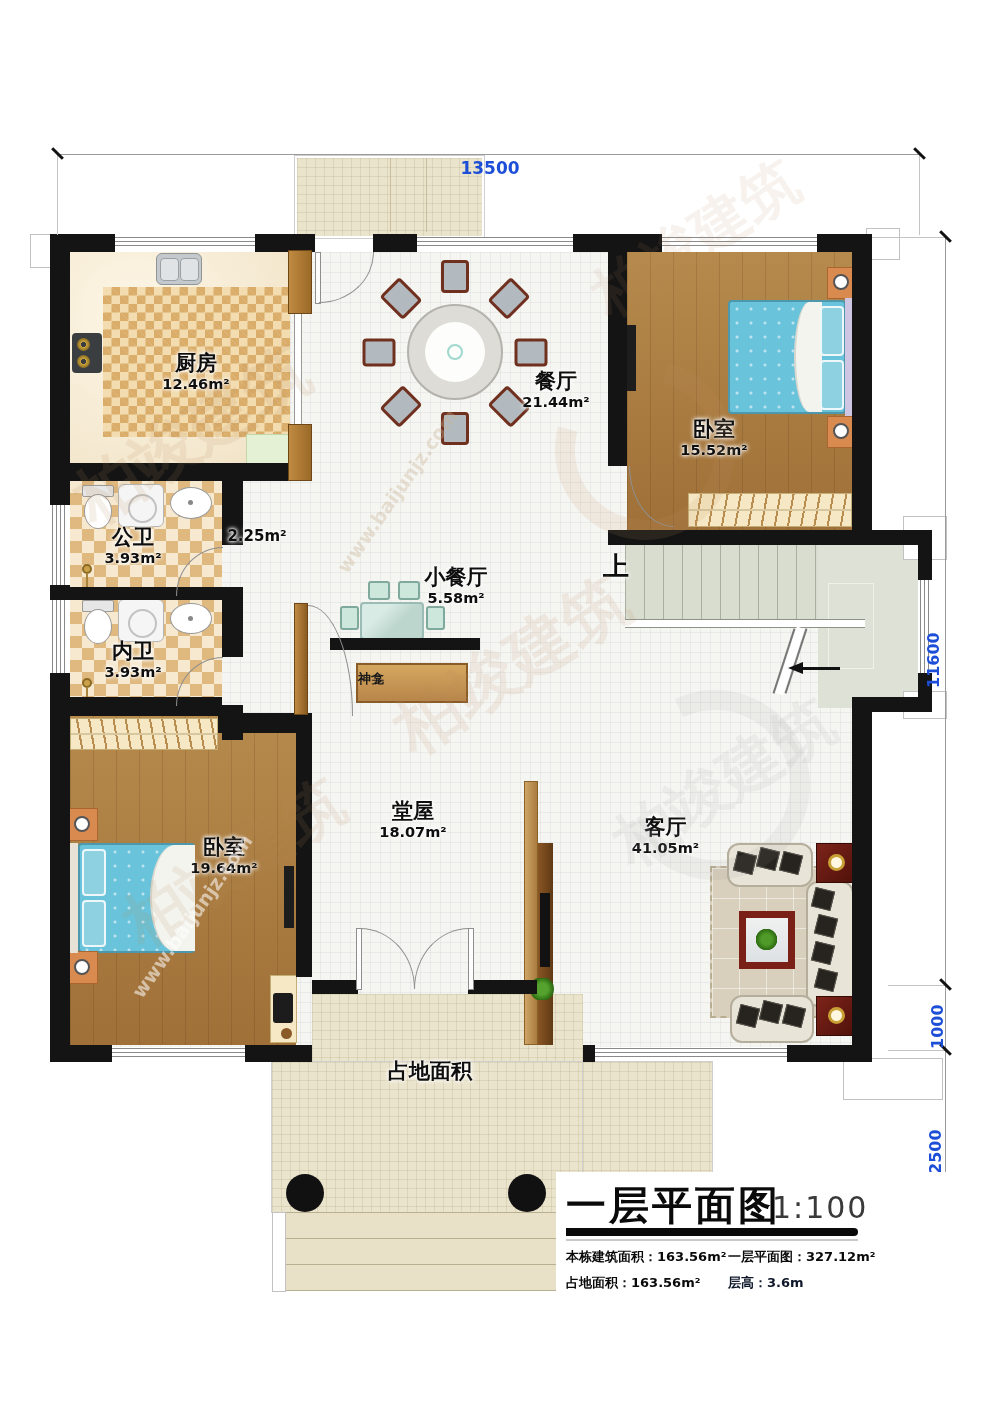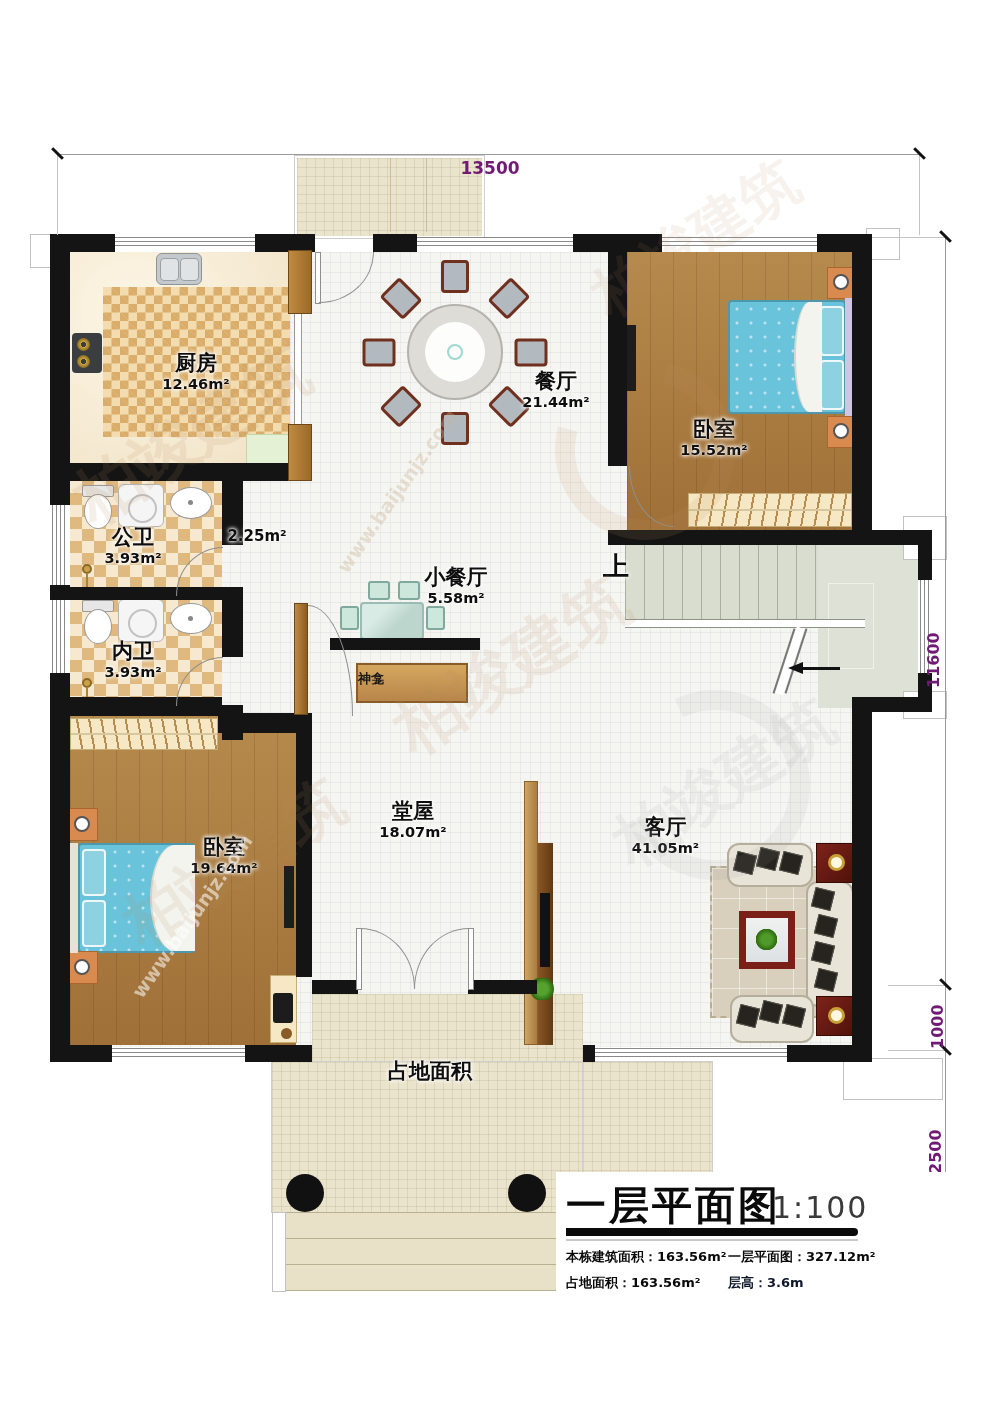--- a/index.html
+++ b/index.html
@@ -16,21 +16,21 @@
   .tile{position:absolute;background-color:#f5f5f2;background-image:linear-gradient(rgba(0,0,0,.045) 1px,transparent 1px),linear-gradient(90deg,rgba(0,0,0,.045) 1px,transparent 1px);background-size:10px 10px;z-index:10;}
   .wood{position:absolute;background:linear-gradient(180deg,#b68a4c,#a3743a);background-image:repeating-linear-gradient(90deg,rgba(60,30,5,.14) 0 1px,transparent 1px 23px),linear-gradient(180deg,#b68a4c,#9f7038);z-index:12;}
   .marble{position:absolute;background:radial-gradient(circle at 30% 30%,#fdf6e6,#f4e8cf 70%,#efdfc2);z-index:12;}
   .checker{position:absolute;background-color:#f6e9cf;background-image:linear-gradient(45deg,rgba(205,145,62,.55) 25%,transparent 25% 75%,rgba(205,145,62,.55) 75%),linear-gradient(45deg,rgba(205,145,62,.55) 25%,transparent 25% 75%,rgba(205,145,62,.55) 75%);background-size:24px 24px;background-position:0 0,12px 12px;z-index:12;}
   .ptile{position:absolute;background-color:#ebe4cc;background-image:linear-gradient(rgba(120,100,50,.12) 1px,transparent 1px),linear-gradient(90deg,rgba(120,100,50,.12) 1px,transparent 1px);background-size:9px 9px;z-index:11;}
   .gray{position:absolute;background:#d9ddd0;z-index:12;}
   
   .lbl{position:absolute;font-weight:bold;color:#0e0e0e;text-align:center;line-height:1.12;z-index:50;text-shadow:0 0 2px #fff,0 0 4px #fff,0 0 5px #fff;white-space:nowrap;}
   .lbl .nm{display:block;font-size:21px;}
   .lbl .ar{display:block;font-size:14.5px;}
-  .dim{position:absolute;color:#701a75;font-weight:bold;z-index:52;}
+  .dim{position:absolute;color:#1d4ed8;font-weight:bold;z-index:52;}
   .dline{position:absolute;background:#9a9a9a;z-index:51;}
   .ext{position:absolute;background:#c4c4c4;z-index:51;}
   .tick{position:absolute;width:15px;height:3px;background:#111;transform:rotate(45deg);z-index:52;}
   .vtext{writing-mode:vertical-rl;transform:rotate(180deg);font-size:16px;}
   
   .f{position:absolute;z-index:20;}
   .dchair{position:absolute;width:28px;height:33px;background:#b3babf;border:3px solid #70301f;border-radius:4px;box-sizing:border-box;z-index:20;}
   .schair{position:absolute;background:#cde7dd;border:2px solid #7fa99c;border-radius:3px;box-sizing:border-box;z-index:20;}
   .pil{position:absolute;width:18px;height:18px;background:#272420;border:1px solid #5a564e;transform:rotate(14deg);z-index:22;}
   .sofa{position:absolute;background:#e9e4d8;border:2px solid #b5ae9c;border-radius:12px;box-sizing:border-box;z-index:21;}

